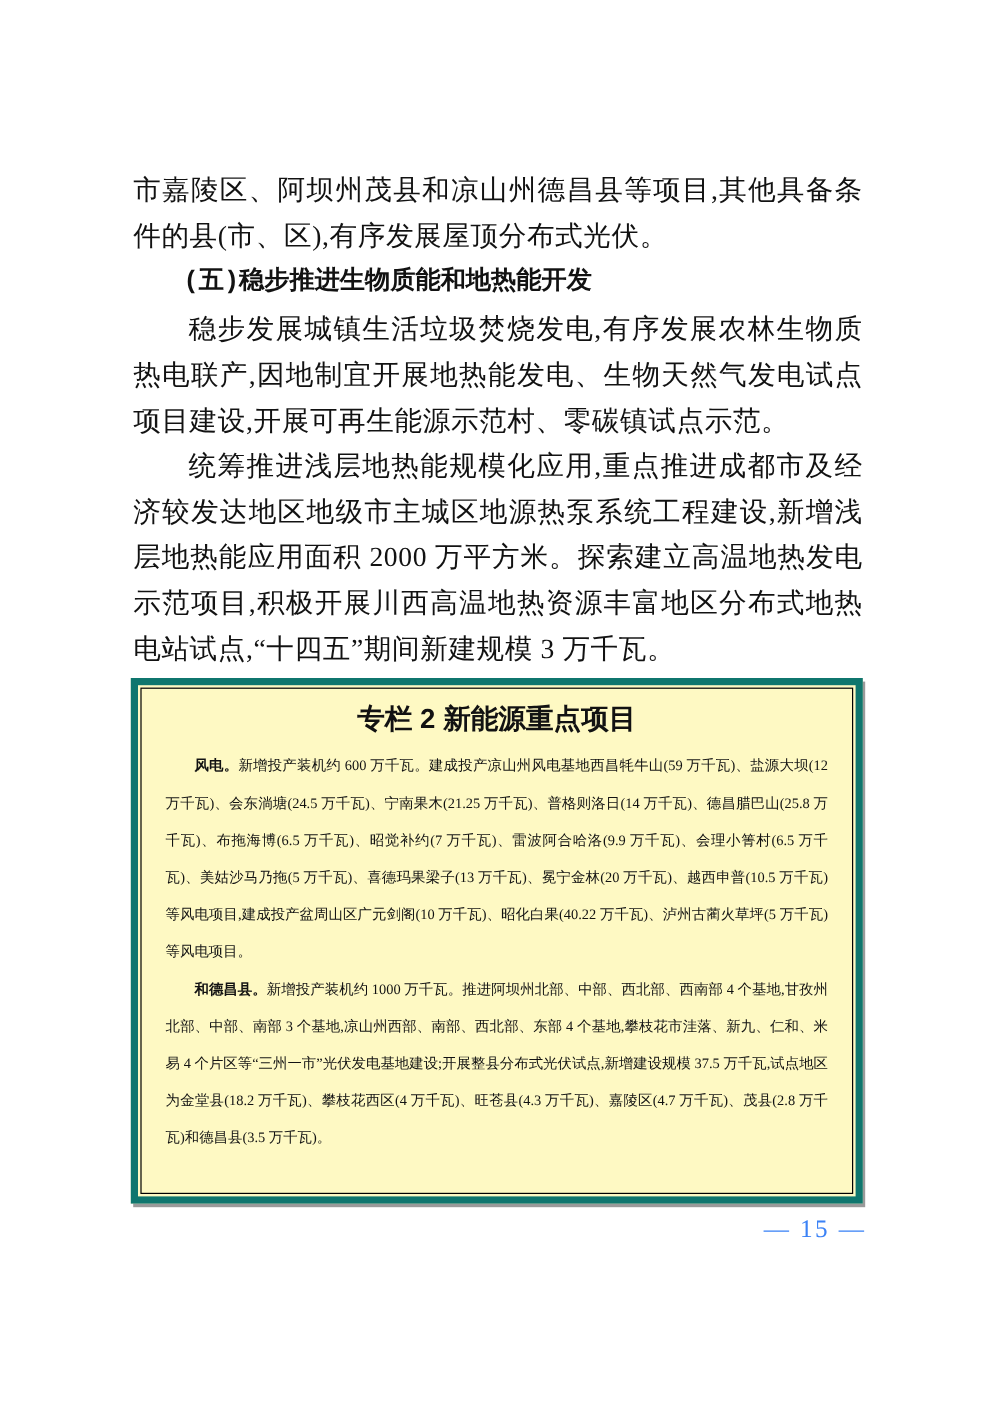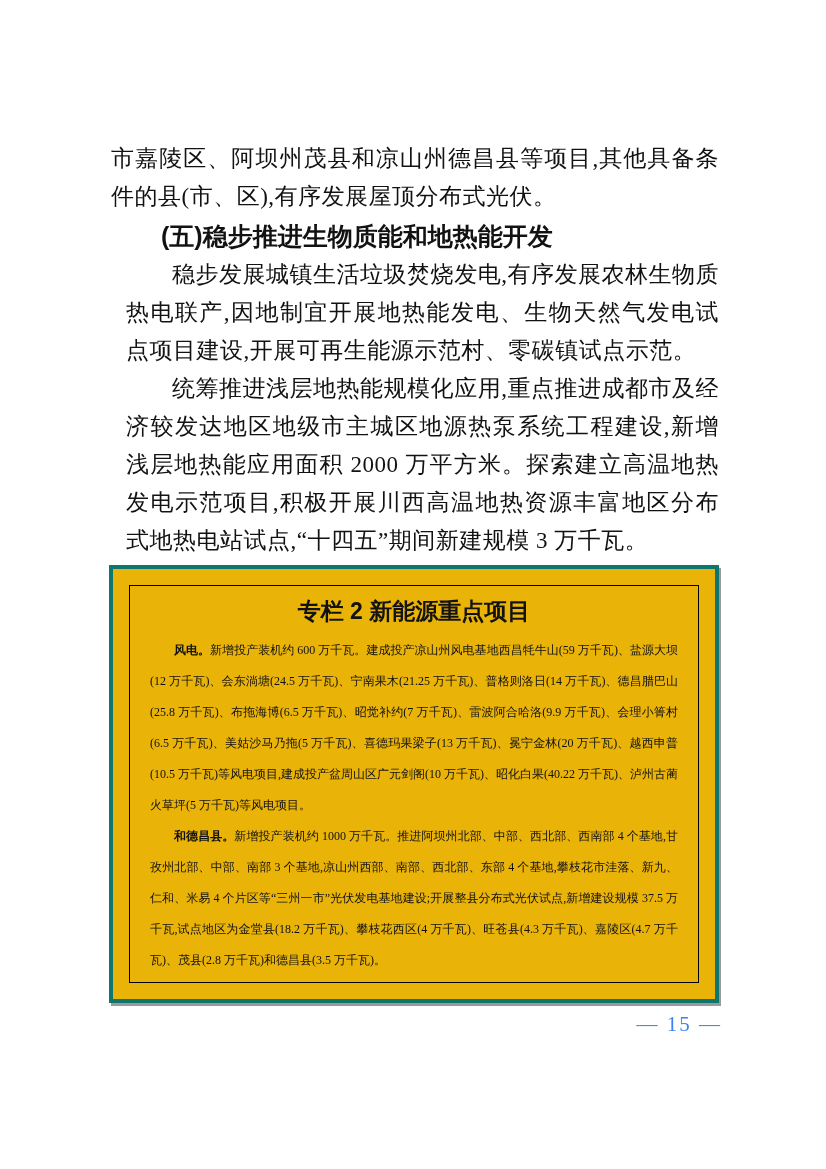--- a/index.html
+++ b/index.html
@@ -22,39 +22,39 @@
     top: 140px;
     width: 608px;
   }
   .para {
     margin: 0;
     font-size: 23px;
     line-height: 38px;
     text-align: justify;
     letter-spacing: 0.5px;
   }
-  .indent { text-indent: 2em; margin-left: 15px; }
+  .indent { text-indent: 2em; }
   .heading {
     margin: 0;
-    font-size: 25px;
+    font-size: 21px;
     line-height: 40px;
     font-weight: 700;
     text-indent: 2em;
-    font-family: Liberation Sans, sans-serif;
+    font-family: Liberation Mono, monospace;
   }
   .feature-box {
     position: absolute;
     left: 109px;
     top: 565px;
     width: 610px;
     height: 438px;
     box-sizing: border-box;
-    border: 4px solid #0f766e;
-    padding: 16px;
-    background: #eab308;
+    border: 6px solid #0f766e;
+    padding: 2px;
+    background: #fef9c3;
     box-shadow: 2px 3px 0 #9a9a9a;
   }
   .feature-box-inner {
     box-sizing: border-box;
     width: 100%;
     height: 100%;
     border: 1px solid #000;
     padding: 8px 20px 0 20px;
     overflow: hidden;
   }

